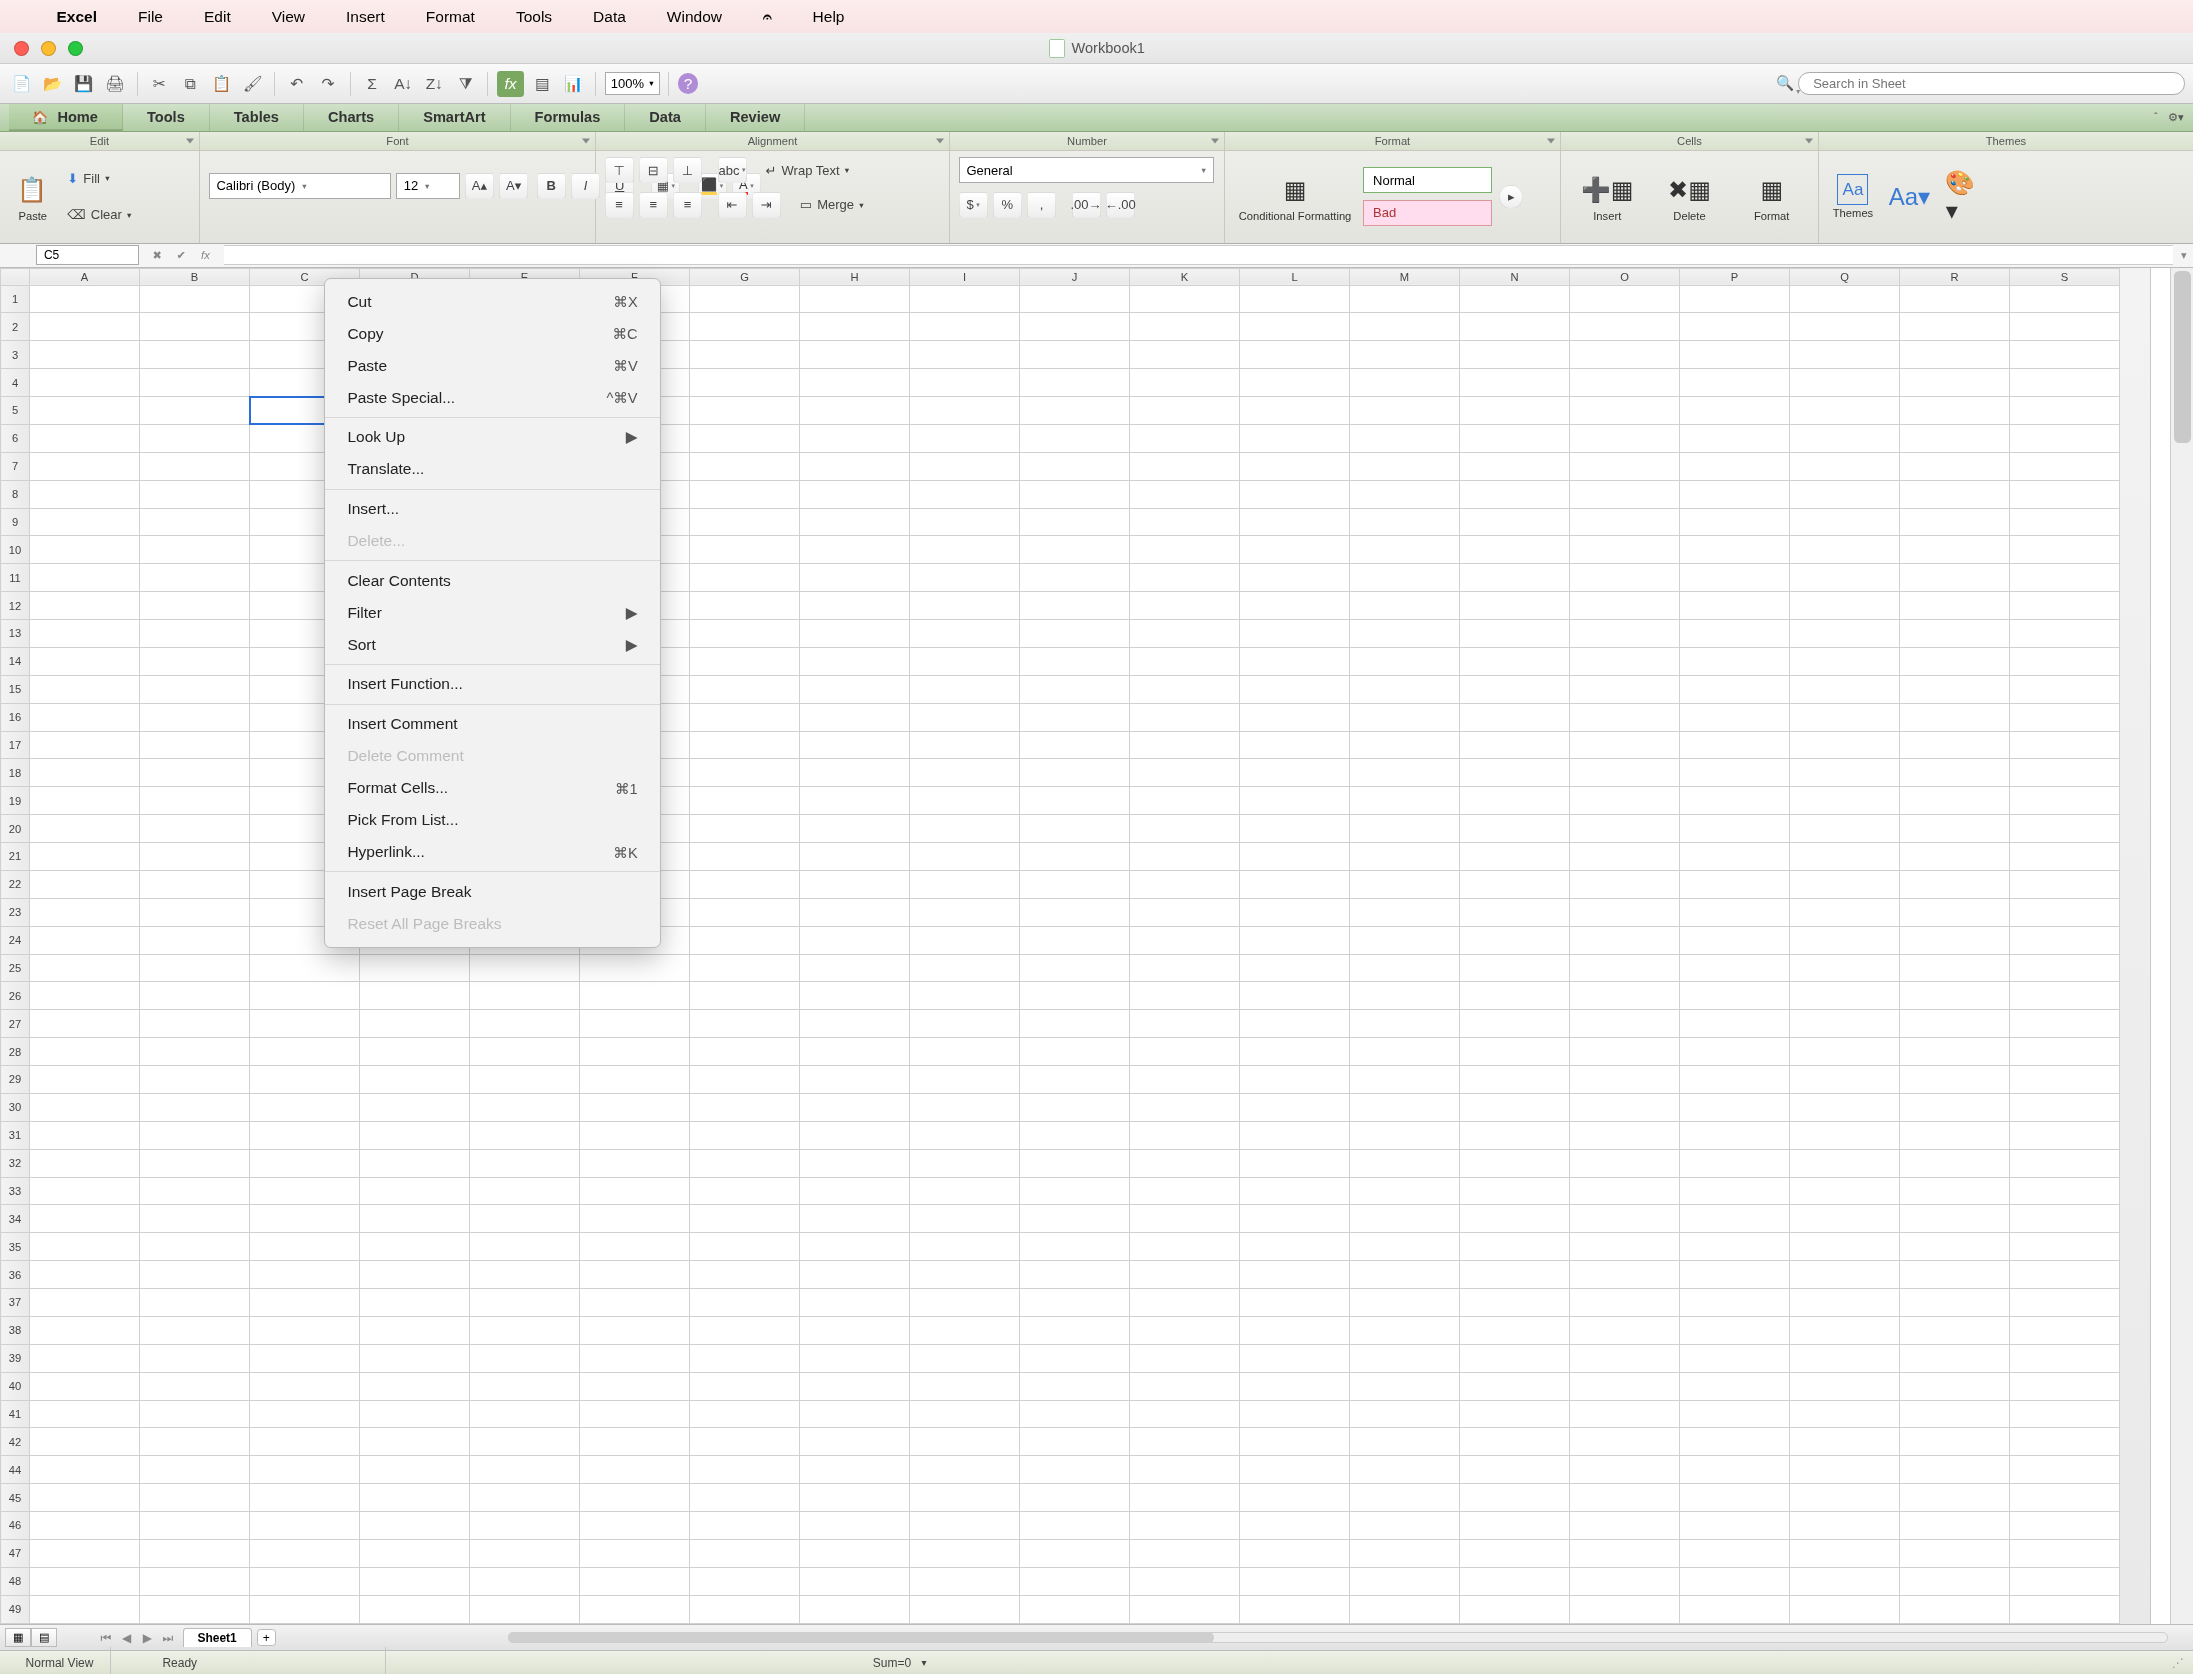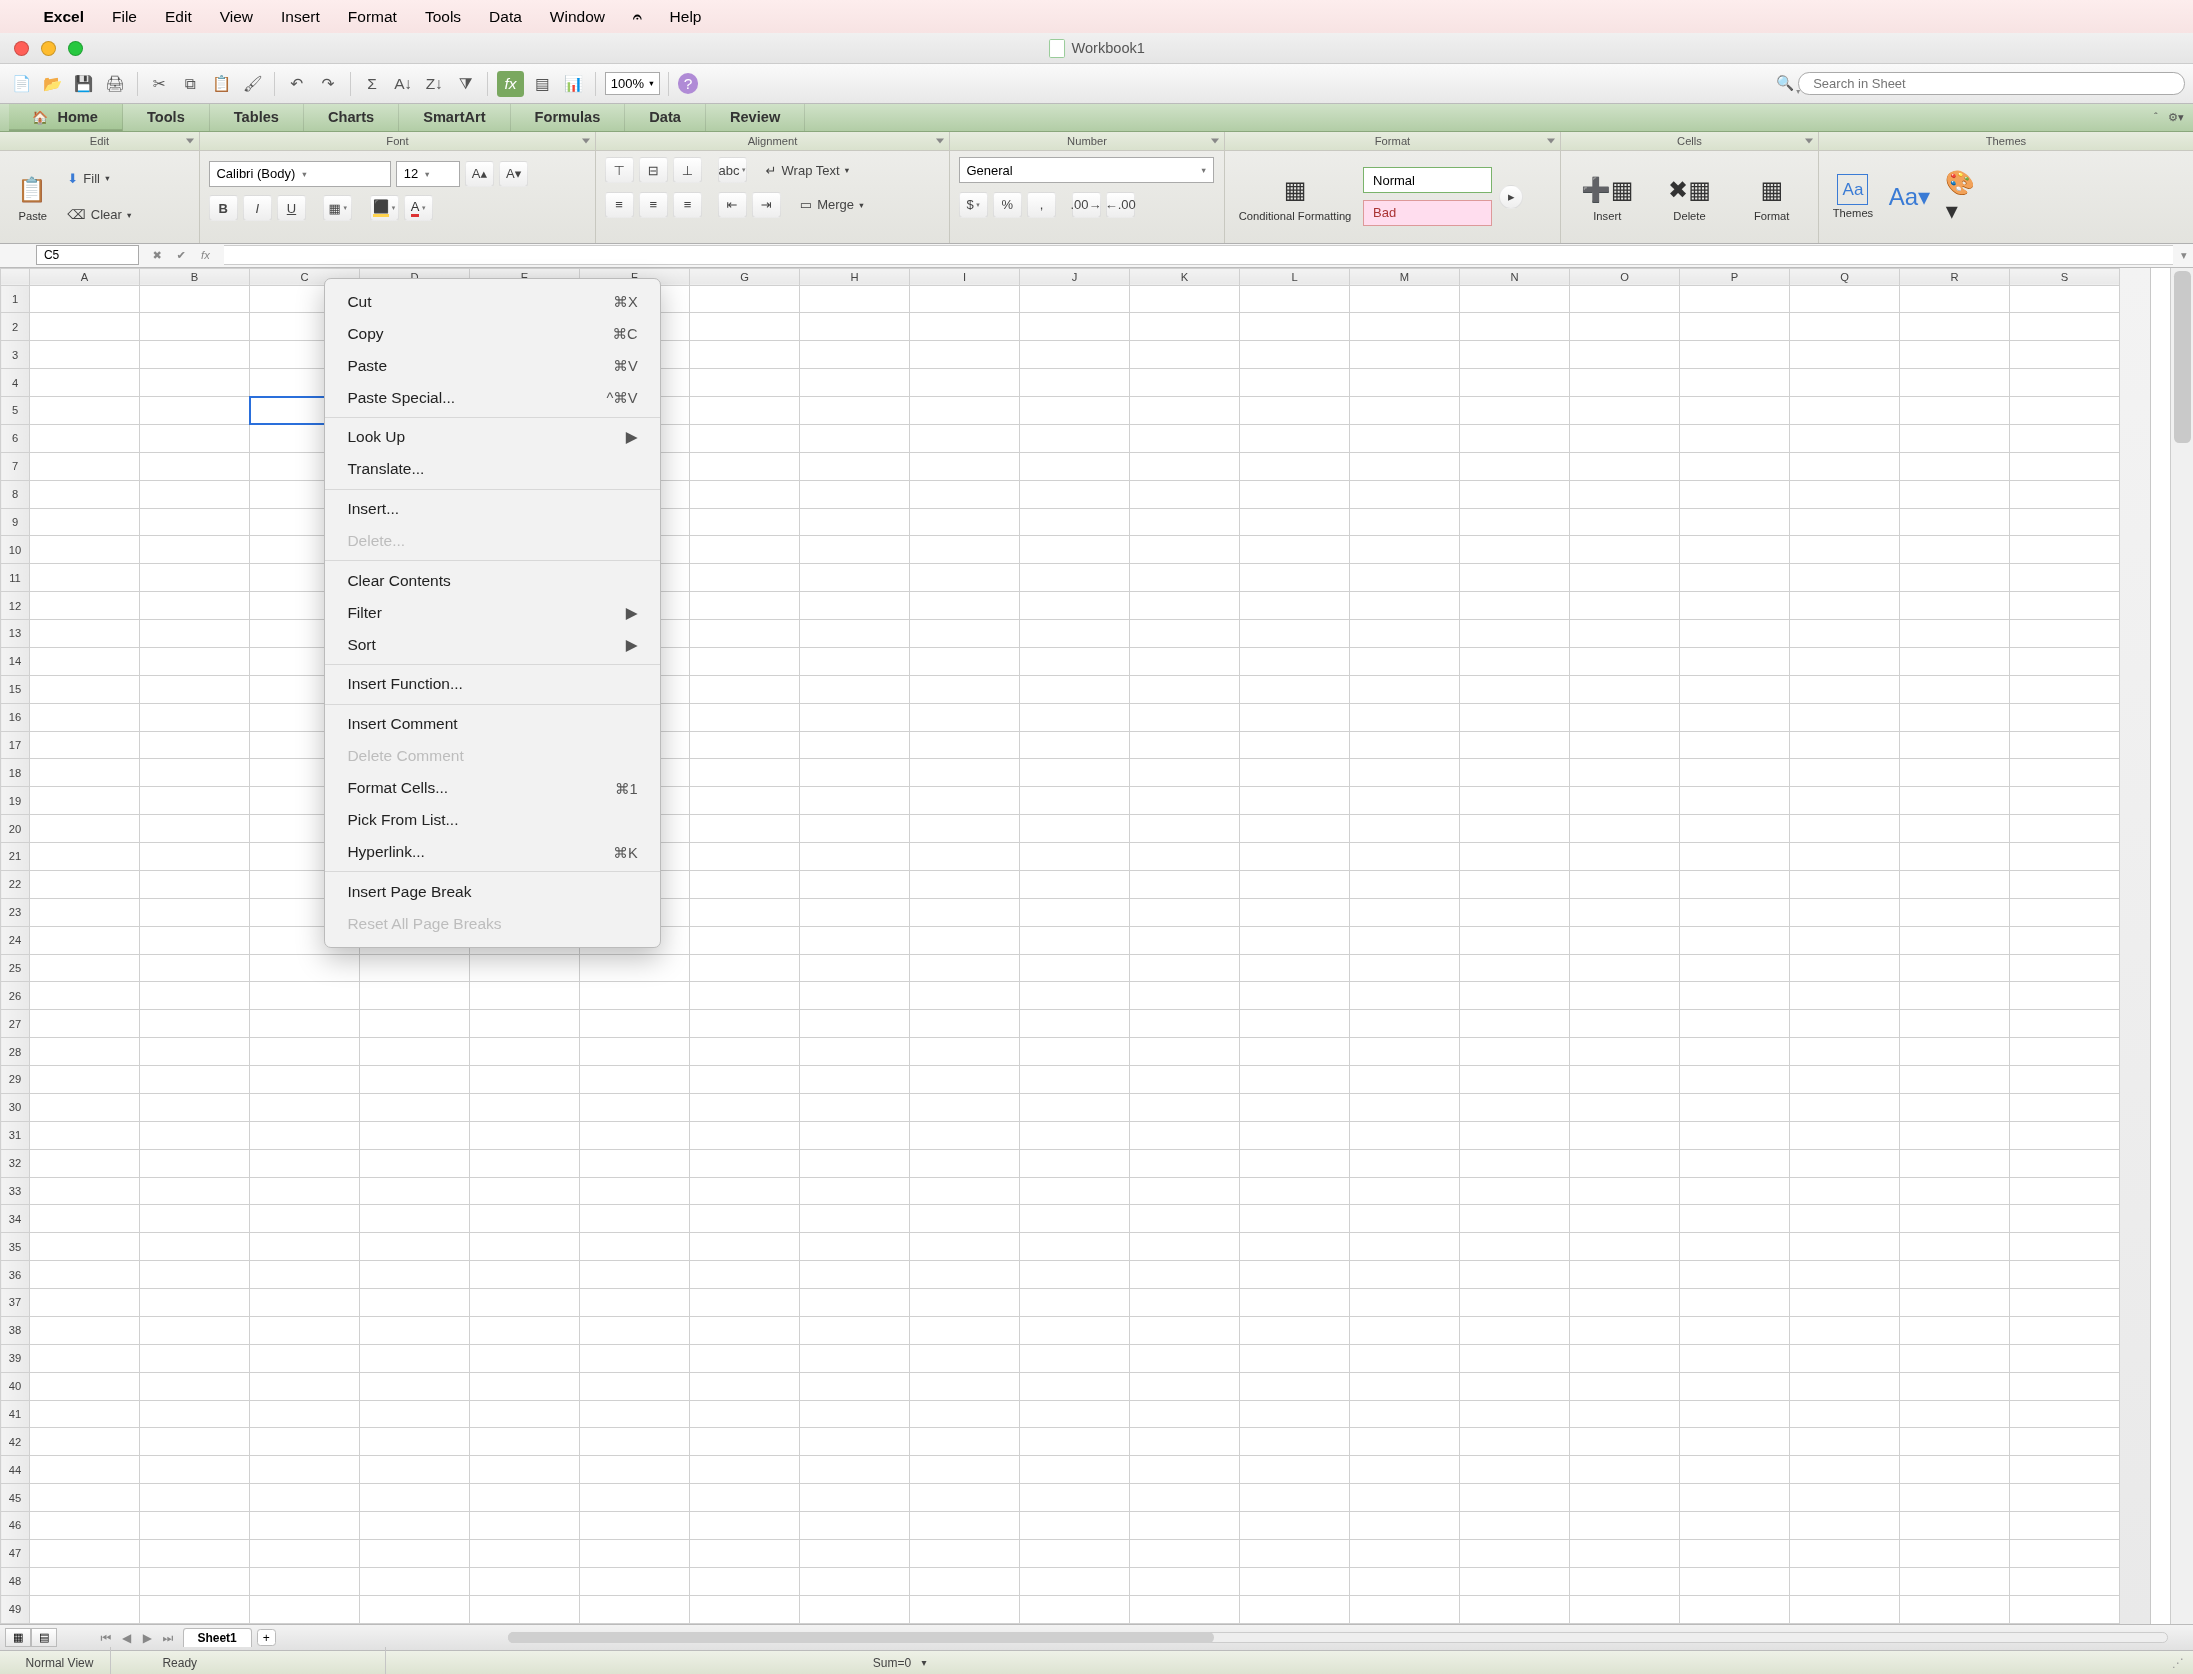--- a/index.html
+++ b/index.html
@@ -1,19 +1,19 @@
 <!DOCTYPE html>
 <html style="font-size:13.8px"><head>
 <meta charset="utf-8">
 <style>
 * { box-sizing: border-box; margin: 0; padding: 0; user-select: none; }
 body { font-family: -apple-system, "Helvetica Neue", Arial, sans-serif; font-size: 11.2px; background: #ececec; color: #000; overflow: hidden; width: 2194px; height: 1674px; }
 
 
-.mac-menubar { height: 33px; background: linear-gradient(#fdeded, #f7e3e3); display: flex; align-items: center; padding: 0 15.5px; gap: 28px; font-size: 15.5px; }
+.mac-menubar { height: 33px; background: linear-gradient(#fdeded, #f7e3e3); display: flex; align-items: center; padding: 0 15.5px; gap: 41px; font-size: 15.5px; }
 .mac-menubar .apple { font-size: 17px; }
 .mac-menubar .app-name { font-weight: bold; }
 .mac-menubar span { cursor: default; }
 
 
 .win-titlebar { height: 31px; background: linear-gradient(#f0f0f0,#e5e5e5); display: flex; align-items: center; position: relative; border-bottom: 0.9px solid #ccc;}
 .traffic-lights { display: flex; gap: 12px; padding-left: 13.8px; }
 .tl { width: 15px; height: 15px; border-radius: 50%; border: 0.4px solid rgba(0,0,0,0.2); }
 .tl.red { background: #ff5f57; } .tl.yellow { background: #febc2e; } .tl.green { background: #28c840; }
 .win-title { position: absolute; left: 50%; transform: translateX(-50%); color: #555; font-size: 14.6px; display:flex; align-items:center; gap:6.9px;}
@@ -208,21 +208,21 @@
             <span>⌫</span>
             <span>Clear</span>
             <span style="font-size:8.6px;">▾</span>
           </div>
       </div>
     </div>
   </div>
 
   <div class="rgroup" style="width:396px;">
     <div class="label">Font</div>
-    <div class="body" style="flex-direction:column; align-items:flex-start; gap:8.6px; padding-top:10px;">
+    <div class="body" style="align-items:flex-start; gap:8.6px; padding-top:22px;">
       <div class="row">
         <div class="combo" style="width:182px;">
             <span>Calibri (Body)</span>
             <span class="arrow">▾</span>
           </div>
         <div class="combo" style="width:64px;">
             <span>12</span>
             <span class="arrow">▾</span>
           </div>
         <div class="mini-btn">A▴</div>

